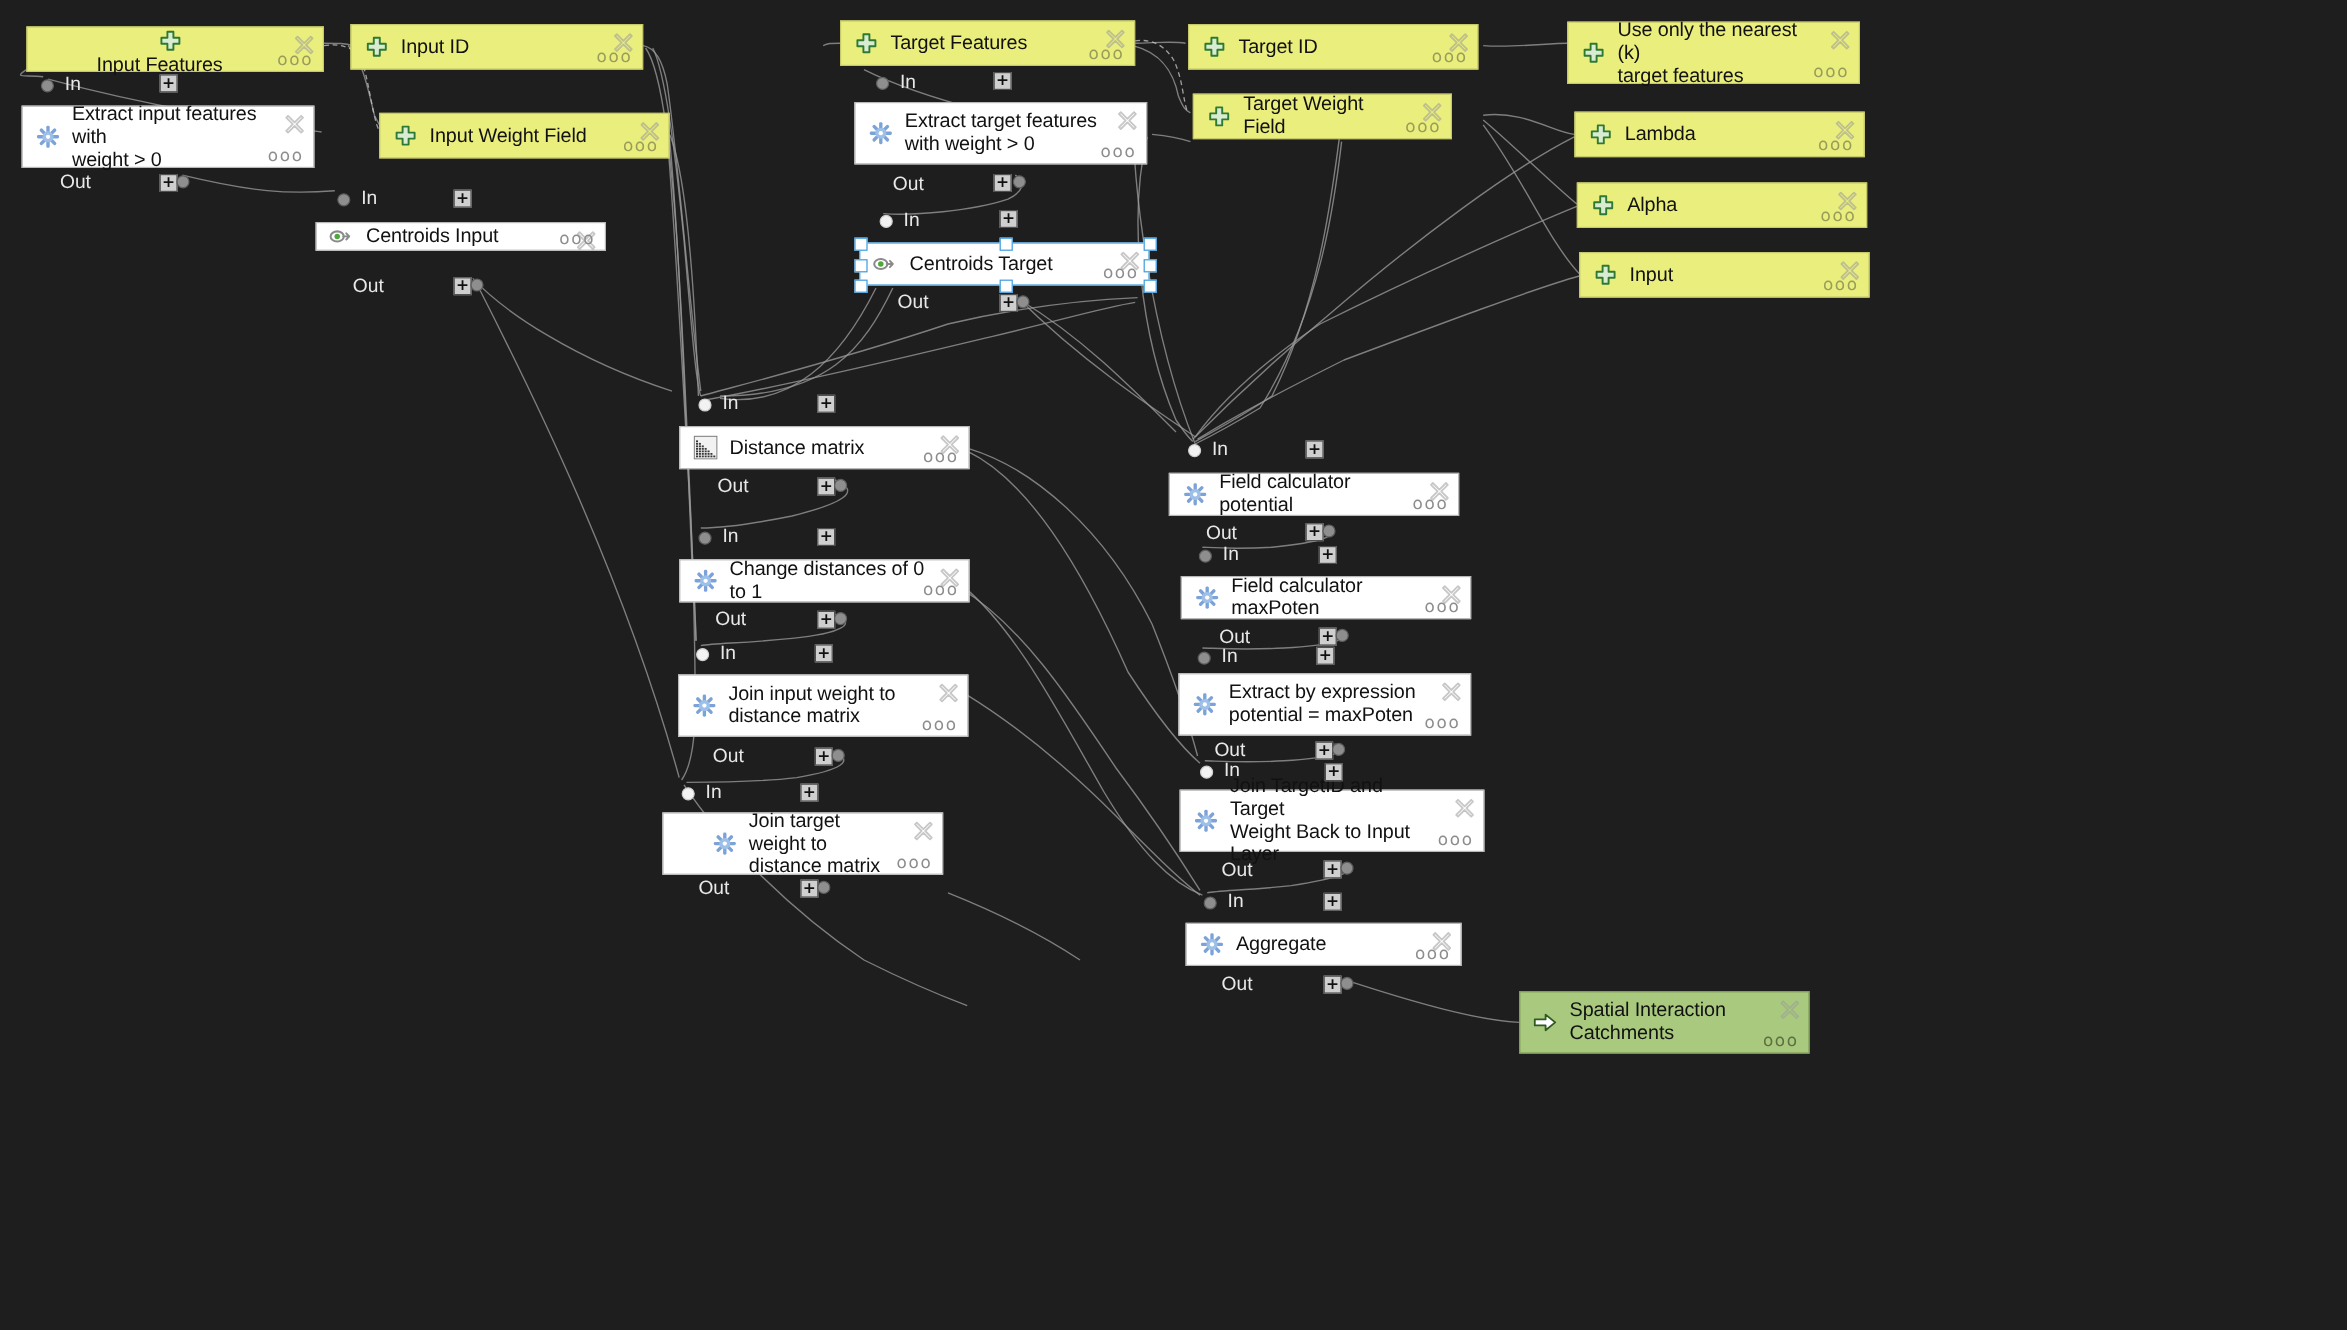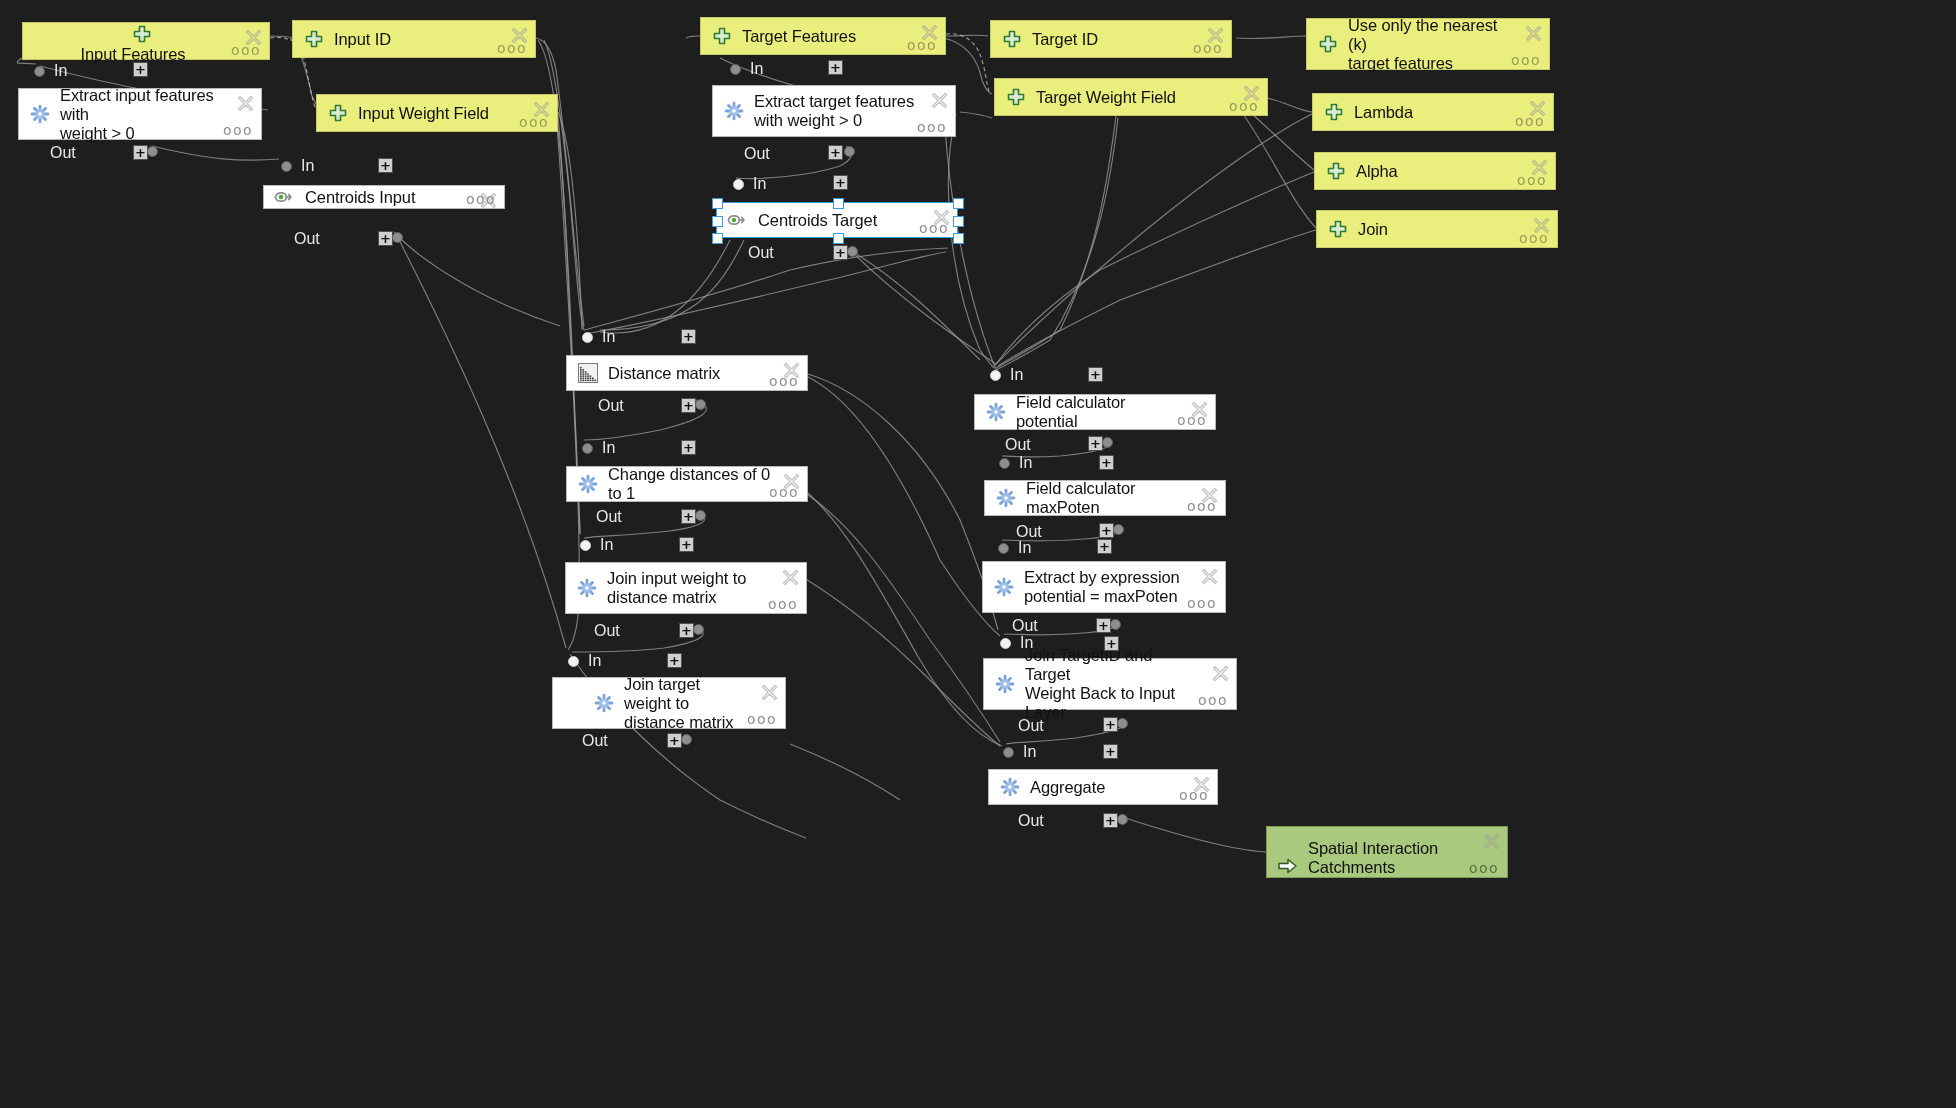--- a/index.html
+++ b/index.html
@@ -14,21 +14,21 @@
   
   .node{
     position:absolute;box-sizing:border-box;
     border:1px solid #8c8c8c;
     display:flex;align-items:center;
     padding:0 10px;
     z-index:5;
   }
   .node.param{background:#eaee7d;border-color:#c6c96a;}
   .node.alg{background:#ffffff;border-color:#b8b8b8;}
-  .node.out{background:#a9c97e;border-color:#7f9b58;align-items:flex-end;}
+  .node.out{background:#a9c97e;border-color:#7f9b58;}
   .node.selected{background:#ffffff;border:1px solid #3c9bdd;}
 
   .node .nicon{
     flex:0 0 auto;width:22px;height:22px;margin-right:9px;
     display:flex;align-items:center;justify-content:center;
   }
   .node .ntitle{
     flex:1 1 auto;
     color:#111;font-size:16.5px;line-height:19px;
     letter-spacing:-.1px;
@@ -386,21 +386,21 @@
             </g>
           </svg>
         </span>
         <span class="ntitle">Extract target features
 with weight &gt; 0</span>
         <span class="nclose"><svg width="17" height="17" viewBox="0 0 17 17">
             <path d="M3 1.5 8.5 7 14 1.5 15.5 3 10 8.5 15.5 14 14 15.5 8.5 10 3 15.5 1.5 14 7 8.5 1.5 3z" fill="none" stroke="#9a9a9a" stroke-width="1.5" stroke-linejoin="round"></path>
           </svg></span>
         <span class="ndots">ooo</span>
       </div>
-      <div class="node param" style="left: 994px; top: 78px; width: 274px; height: 38px; position: absolute;">
+      <div class="node param" style="left: 994px; top: 78px; width: 216px; height: 38px; position: absolute;">
         <span class="nicon">
           <svg width="20" height="20" viewBox="0 0 20 20">
             <path d="M7.5 2.5h5v5h5v5h-5v5h-5v-5h-5v-5h5z" fill="#d9ecd2" stroke="#2f7a33" stroke-width="1.6" stroke-linejoin="round"></path>
           </svg>
         </span>
         <span class="ntitle">Target Weight Field</span>
         <span class="nclose"><svg width="17" height="17" viewBox="0 0 17 17">
             <path d="M3 1.5 8.5 7 14 1.5 15.5 3 10 8.5 15.5 14 14 15.5 8.5 10 3 15.5 1.5 14 7 8.5 1.5 3z" fill="none" stroke="#9a9a9a" stroke-width="1.5" stroke-linejoin="round"></path>
           </svg></span>
         <span class="ndots">ooo</span>
@@ -464,21 +464,21 @@
       <div class="handle" style="left: 833px; top: 233px;"></div>
       <div class="handle" style="left: 953px; top: 198px;"></div>
       <div class="handle" style="left: 953px; top: 216px;"></div>
       <div class="handle" style="left: 953px; top: 233px;"></div>
       <div class="node param" style="left: 1316px; top: 210px; width: 242px; height: 38px; position: absolute;">
         <span class="nicon">
           <svg width="20" height="20" viewBox="0 0 20 20">
             <path d="M7.5 2.5h5v5h5v5h-5v5h-5v-5h-5v-5h5z" fill="#d9ecd2" stroke="#2f7a33" stroke-width="1.6" stroke-linejoin="round"></path>
           </svg>
         </span>
-        <span class="ntitle">Join</span>
+        <span class="ntitle">Input</span>
         <span class="nclose"><svg width="17" height="17" viewBox="0 0 17 17">
             <path d="M3 1.5 8.5 7 14 1.5 15.5 3 10 8.5 15.5 14 14 15.5 8.5 10 3 15.5 1.5 14 7 8.5 1.5 3z" fill="none" stroke="#9a9a9a" stroke-width="1.5" stroke-linejoin="round"></path>
           </svg></span>
         <span class="ndots">ooo</span>
       </div>
       <div class="node alg" style="left: 566px; top: 355px; width: 242px; height: 36px; position: absolute;">
         <span class="nicon">
           <svg width="20" height="20" viewBox="0 0 20 20">
             <rect x="0.5" y="0.5" width="19" height="19" fill="#f2f2f2" stroke="#7a7a7a"></rect>
             <g fill="#3a3a3a">

